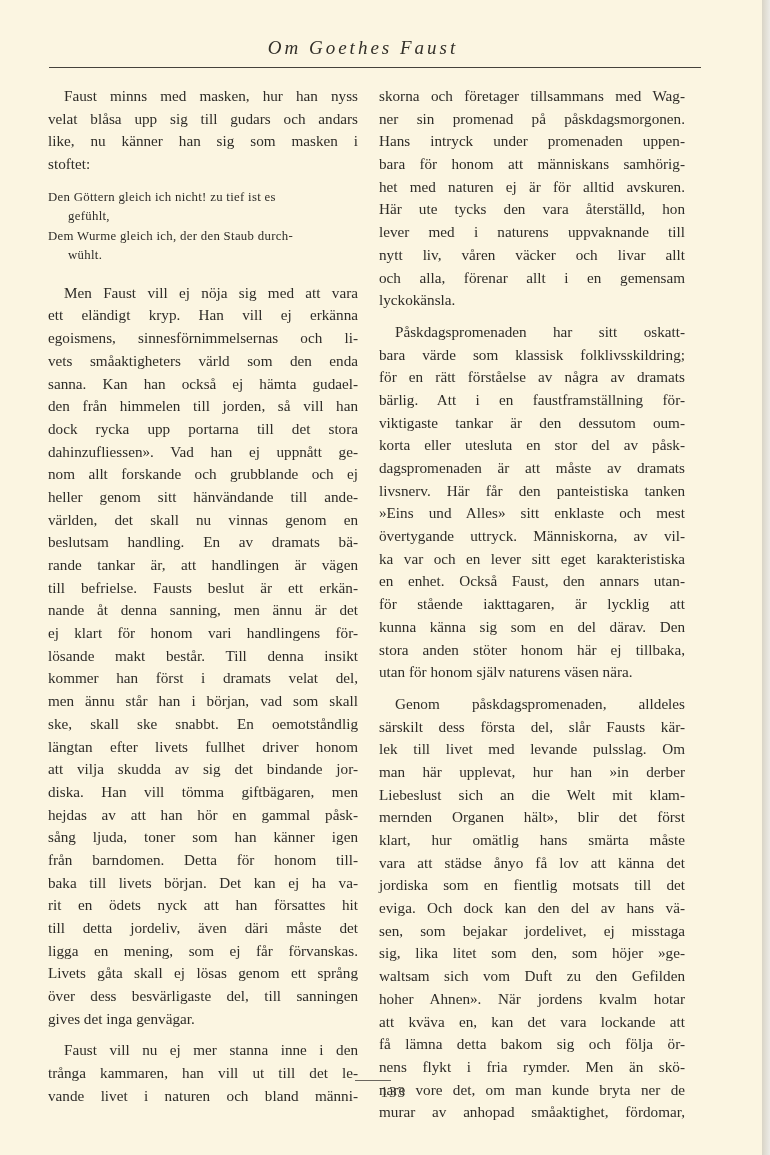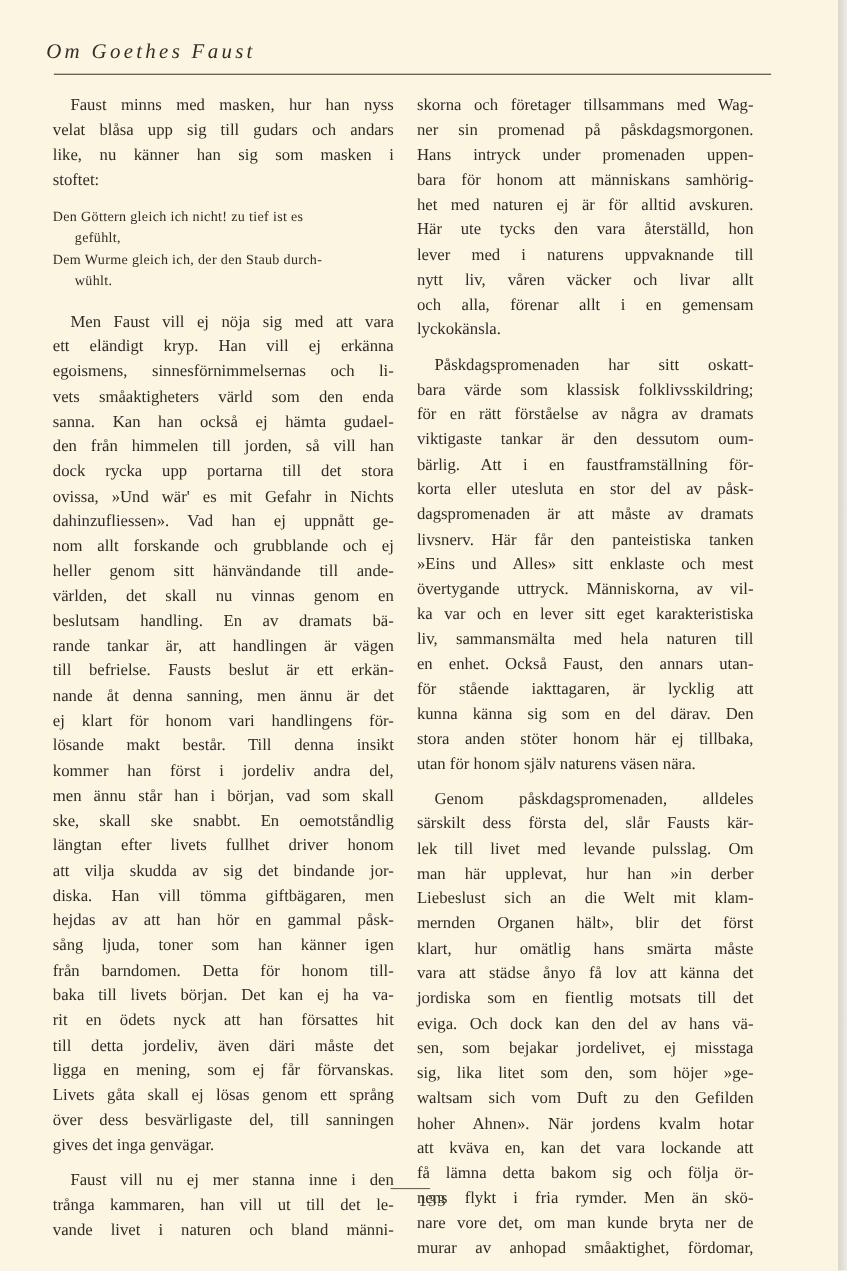--- a/index.html
+++ b/index.html
@@ -29,26 +29,25 @@
     top: 0;
     width: 8px;
     height: 1155px;
     background: linear-gradient(to right, #d9d4c6, #ecebe6);
   }
   .running-head {
     position: absolute;
     top: 37px;
     left: 0;
     width: 726px;
-    text-align: left;
+    text-align: center;
     font-style: italic;
     font-size: 19px;
     letter-spacing: 3px;
     color: #333029;
-    padding-left: 42px;
   }
   .head-rule {
     position: absolute;
     top: 67px;
     left: 49px;
     width: 418px;
     height: 0;
     border-top: 1.3px solid #45423b;
   }
   .column {
@@ -138,32 +137,31 @@
     </div>
 
     <div>
       <span class="line indent">Men Faust vill ej nöja sig med att vara</span>
       <span class="line">ett eländigt kryp. Han vill ej erkänna</span>
       <span class="line">egoismens, sinnesförnimmelsernas och li-</span>
       <span class="line">vets småaktigheters värld som den enda</span>
       <span class="line">sanna. Kan han också ej hämta gudael-</span>
       <span class="line">den från himmelen till jorden, så vill han</span>
       <span class="line">dock rycka upp portarna till det stora</span>
-      <span class="line">ovissa, »Und wär' es mit Gefahr in Nichts</span>
       <span class="line">dahinzufliessen». Vad han ej uppnått ge-</span>
       <span class="line">nom allt forskande och grubblande och ej</span>
       <span class="line">heller genom sitt hänvändande till ande-</span>
       <span class="line">världen, det skall nu vinnas genom en</span>
       <span class="line">beslutsam handling. En av dramats bä-</span>
       <span class="line">rande tankar är, att handlingen är vägen</span>
       <span class="line">till befrielse. Fausts beslut är ett erkän-</span>
       <span class="line">nande åt denna sanning, men ännu är det</span>
       <span class="line">ej klart för honom vari handlingens för-</span>
       <span class="line">lösande makt består. Till denna insikt</span>
-      <span class="line">kommer han först i jordeliv andra del,</span>
+      <span class="line">kommer han först i dramats velat del,</span>
       <span class="line">men ännu står han i början, vad som skall</span>
       <span class="line">ske, skall ske snabbt. En oemotståndlig</span>
       <span class="line">längtan efter livets fullhet driver honom</span>
       <span class="line">att vilja skudda av sig det bindande jor-</span>
       <span class="line">diska. Han vill tömma giftbägaren, men</span>
       <span class="line">hejdas av att han hör en gammal påsk-</span>
       <span class="line">sång ljuda, toner som han känner igen</span>
       <span class="line">från barndomen. Detta för honom till-</span>
       <span class="line">baka till livets början. Det kan ej ha va-</span>
       <span class="line">rit en ödets nyck att han försattes hit</span>
@@ -196,29 +194,28 @@
       <span class="line">och alla, förenar allt i en gemensam</span>
       <span class="line last">lyckokänsla.</span>
     </div>
 
     <div class="para-gap"></div>
 
     <div>
       <span class="line indent">Påskdagspromenaden har sitt oskatt-</span>
       <span class="line">bara värde som klassisk folklivsskildring;</span>
       <span class="line">för en rätt förståelse av några av dramats</span>
+      <span class="line">bärlig. Att i en faustframställning för-</span>
       <span class="line">viktigaste tankar är den dessutom oum-</span>
-      <span class="line">bärlig. Att i en faustframställning för-</span>
       <span class="line">korta eller utesluta en stor del av påsk-</span>
       <span class="line">dagspromenaden är att måste av dramats</span>
       <span class="line">livsnerv. Här får den panteistiska tanken</span>
       <span class="line">»Eins und Alles» sitt enklaste och mest</span>
       <span class="line">övertygande uttryck. Människorna, av vil-</span>
       <span class="line">ka var och en lever sitt eget karakteristiska</span>
-      <span class="line">liv, sammansmälta med hela naturen till</span>
       <span class="line">en enhet. Också Faust, den annars utan-</span>
       <span class="line">för stående iakttagaren, är lycklig att</span>
       <span class="line">kunna känna sig som en del därav. Den</span>
       <span class="line">stora anden stöter honom här ej tillbaka,</span>
       <span class="line last">utan för honom själv naturens väsen nära.</span>
     </div>
 
     <div class="para-gap"></div>
 
     <div>

